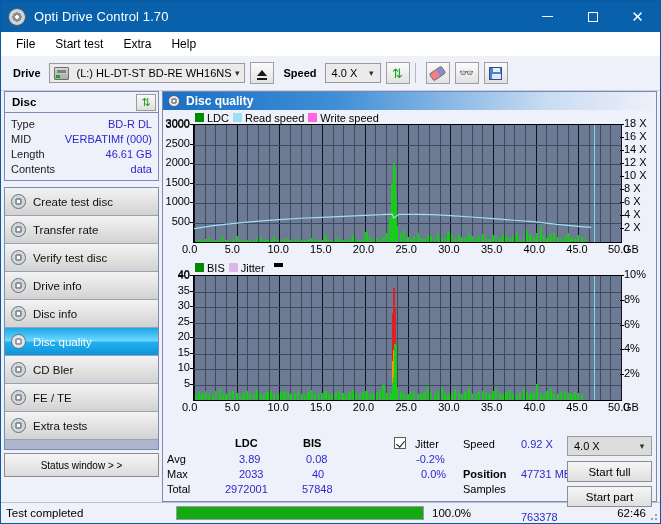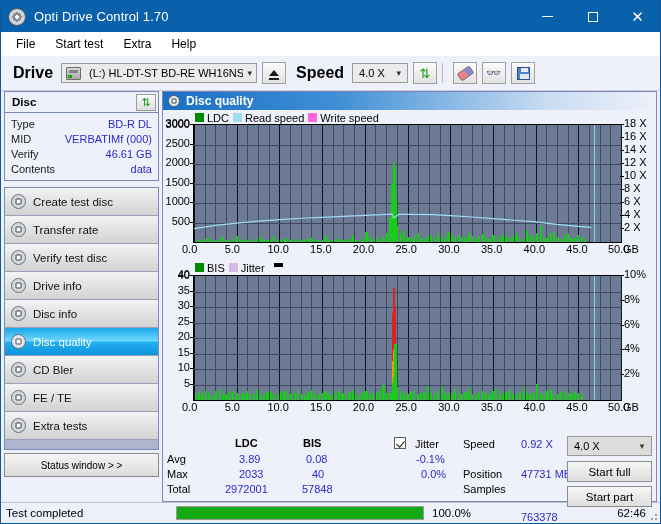--- a/index.html
+++ b/index.html
@@ -40,21 +40,21 @@
     height:23px;background:#ffffff;display:flex;align-items:center;
     padding-left:9px;border-bottom:1px solid #ffffff;flex:0 0 auto;
   }
   .menu-item{padding:2px 10px;font-size:12px;color:#000;}
   .menu-item:first-child{padding-left:6px;}
   
   .toolbar{
     height:34px;background:#eef0fa;display:flex;align-items:center;
     padding:0 6px;flex:0 0 auto;border-bottom:1px solid #c9cde0;
   }
-  .tb-label{font-size:16px;font-weight:bold;color:#000;margin:0 8px 0 6px;}
+  .tb-label{font-size:11px;font-weight:bold;color:#000;margin:0 8px 0 6px;}
   .combo{
     height:20px;background:#ebebeb;border:1px solid #9a9a9a;
     display:flex;align-items:center;font-size:11px;color:#000;
     box-sizing:border-box;
   }
   .combo .cv{padding:0 6px;white-space:nowrap;overflow:hidden;}
   .combo .arrow{
     margin-left:auto;width:17px;text-align:center;color:#333;font-size:9px;
   }
   #drive-combo{width:196px;}
@@ -293,21 +293,21 @@
         <div class="disc-rows">
           <div class="drow">
             <span class="k">Type</span>
             <span class="v">BD-R DL</span>
           </div>
           <div class="drow">
             <span class="k">MID</span>
             <span class="v">VERBATIMf (000)</span>
           </div>
           <div class="drow">
-            <span class="k">Verify</span>
+            <span class="k">Length</span>
             <span class="v">46.61 GB</span>
           </div>
           <div class="drow">
             <span class="k">Contents</span>
             <span class="v">data</span>
           </div>
         </div>
       </div>
 
       <div class="nav">
@@ -833,26 +833,26 @@
         <div class="cell" style="left:4px;top:33px;">Max</div>
         <div class="cell num" style="left:76px;top:33px;">2033</div>
         <div class="cell num" style="left:149px;top:33px;">40</div>
 
         <div class="cell" style="left:4px;top:48px;">Total</div>
         <div class="cell num" style="left:62px;top:48px;">2972001</div>
         <div class="cell num" style="left:139px;top:48px;">57848</div>
 
         <div class="cell" style="left:231px;top:2px;"><i class="chk"></i></div>
         <div class="cell" style="left:252px;top:3px;">Jitter</div>
-        <div class="cell num" style="left:253px;top:18px;">-0.1%</div>
+        <div class="cell num" style="left:253px;top:18px;">-0.2%</div>
         <div class="cell num" style="left:258px;top:33px;">0.0%</div>
 
         <div class="cell" style="left:300px;top:3px;">Speed</div>
         <div class="cell num" style="left:358px;top:3px;">0.92 X</div>
-        <div class="cell" style="left:300px;top:33px;">Position</div>
+        <div class="cell" style="left:300px;top:33px;font-weight:bold;">Position</div>
         <div class="cell num" style="left:358px;top:33px;">47731 MB</div>
         <div class="cell" style="left:300px;top:48px;">Samples</div>
         <div class="cell num" style="left:358px;top:48px;margin-top:28px;">763378</div>
 
         <div class="act-combo" style="left:404px;top:1px;">
           <span style="padding-left:6px;">4.0 X</span>
           <span class="arrow" style="margin-left:auto;width:18px;text-align:center;color:#333;font-size:9px;">▾</span>
         </div>
         <div class="act-btn" style="left:404px;top:26px;">Start full</div>
         <div class="act-btn" style="left:404px;top:51px;">Start part</div>

